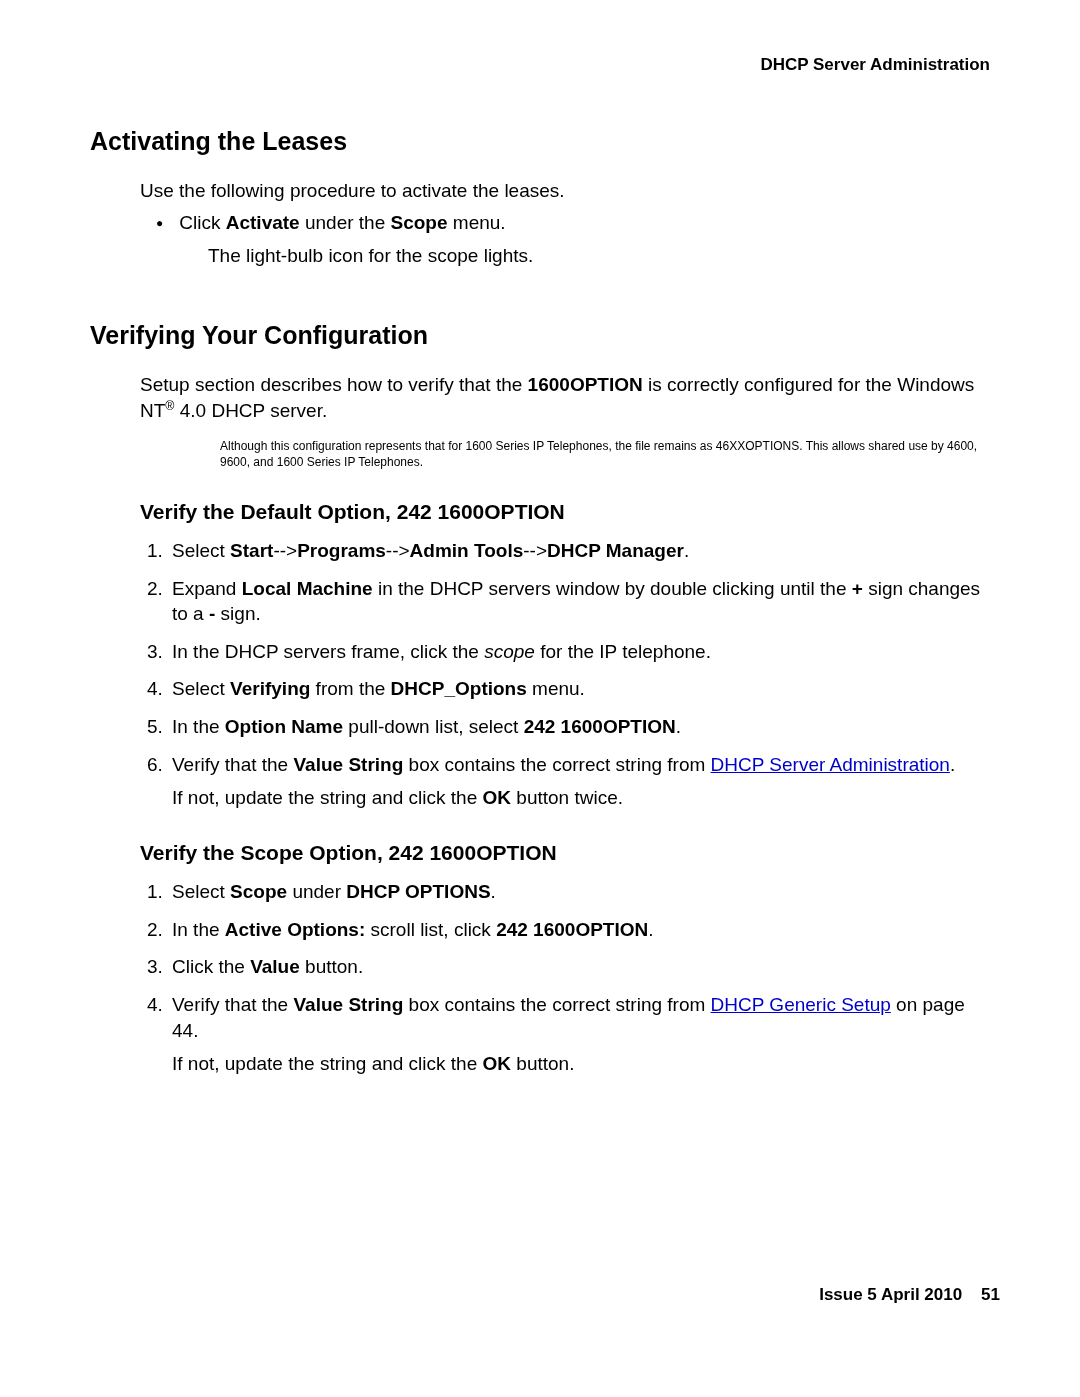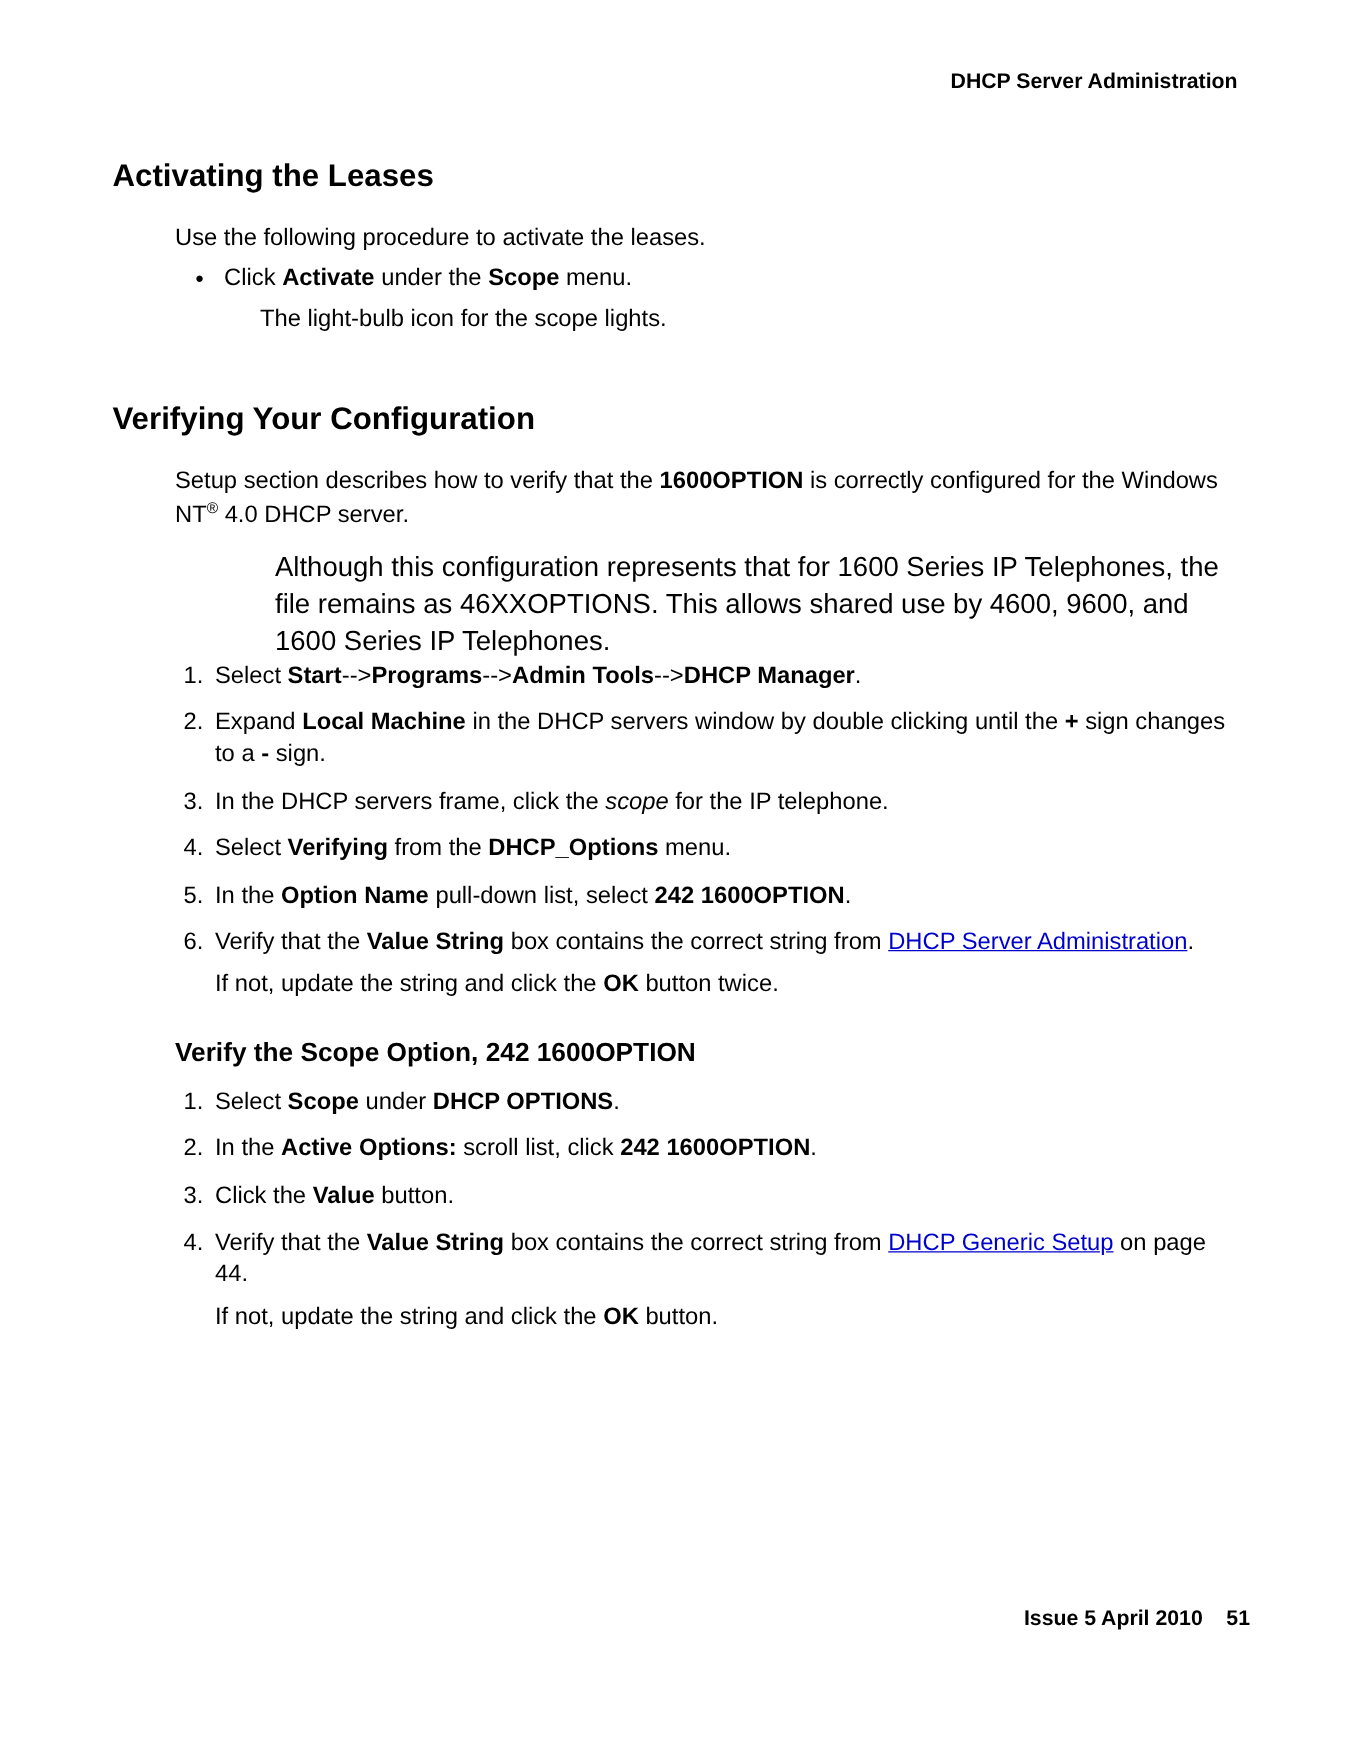--- a/index.html
+++ b/index.html
@@ -54,21 +54,21 @@
   sup { font-size: 0.65em; vertical-align: super; }
   .note-block {
     margin: 14px 0 0 50px;
   }
   .note-label {
     font-weight: bold;
     font-size: 19px;
   }
   .note-body {
     margin: 11px 0 0 30px;
-    font-size: 22px;
+    font-size: 12px;
     line-height: 1.35;
   }
   h3.sub {
     font-size: 21px;
     font-weight: bold;
     margin: 30px 0 14px 50px;
   }
   ol.steps {
     margin: 0 0 0 50px;
     padding-left: 28px;
@@ -119,20 +119,21 @@
   <h2 class="section">Verifying Your Configuration</h2>
   <div class="body-indent intro">
     <p>
       <span>Setup section describes how to verify that the </span><span class="b">1600OPTION</span><span> is correctly configured for the Windows NT</span><sup>®</sup><span> 4.0 DHCP server.</span>
     </p>
     <div class="note-block">
       <div class="note-body">Although this configuration represents that for 1600 Series IP Telephones, the file remains as 46XXOPTIONS. This allows shared use by 4600, 9600, and 1600 Series IP Telephones.</div>
     </div>
   </div>
 
+  <h3 class="sub">Verify the Default Option, 242 1600OPTION</h3>
   <ol class="steps">
     <li>
       <span>Select </span><span class="b">Start</span><span>--&gt;</span><span class="b">Programs</span><span>--&gt;</span><span class="b">Admin Tools</span><span>--&gt;</span><span class="b">DHCP Manager</span><span>.</span>
     </li>
     <li>
       <span>Expand </span><span class="b">Local Machine</span><span> in the DHCP servers window by double clicking until the </span><span class="b">+</span><span> sign changes to a </span><span class="b">-</span><span> sign.</span>
     </li>
     <li>
       <span>In the DHCP servers frame, click the </span><span class="i">scope</span><span> for the IP telephone.</span>
     </li>

